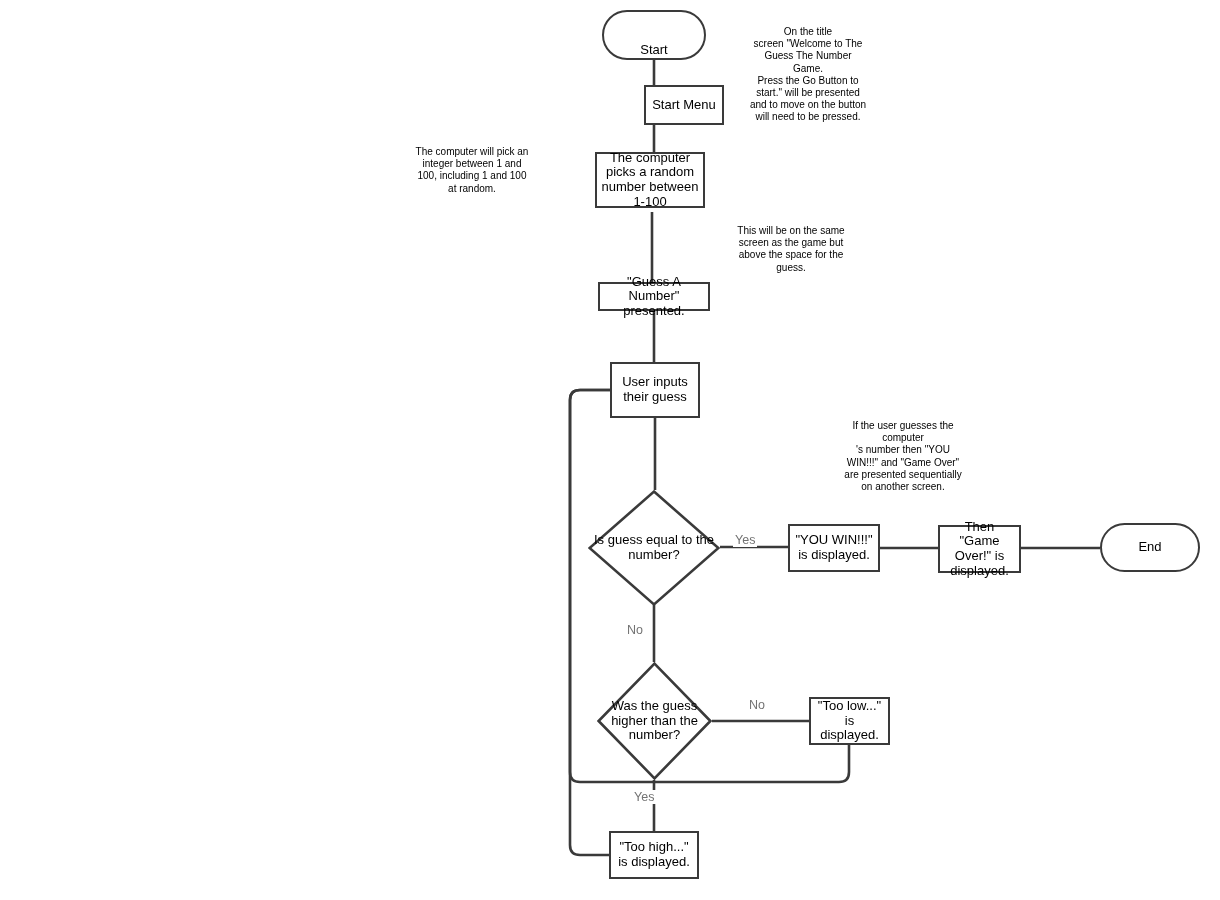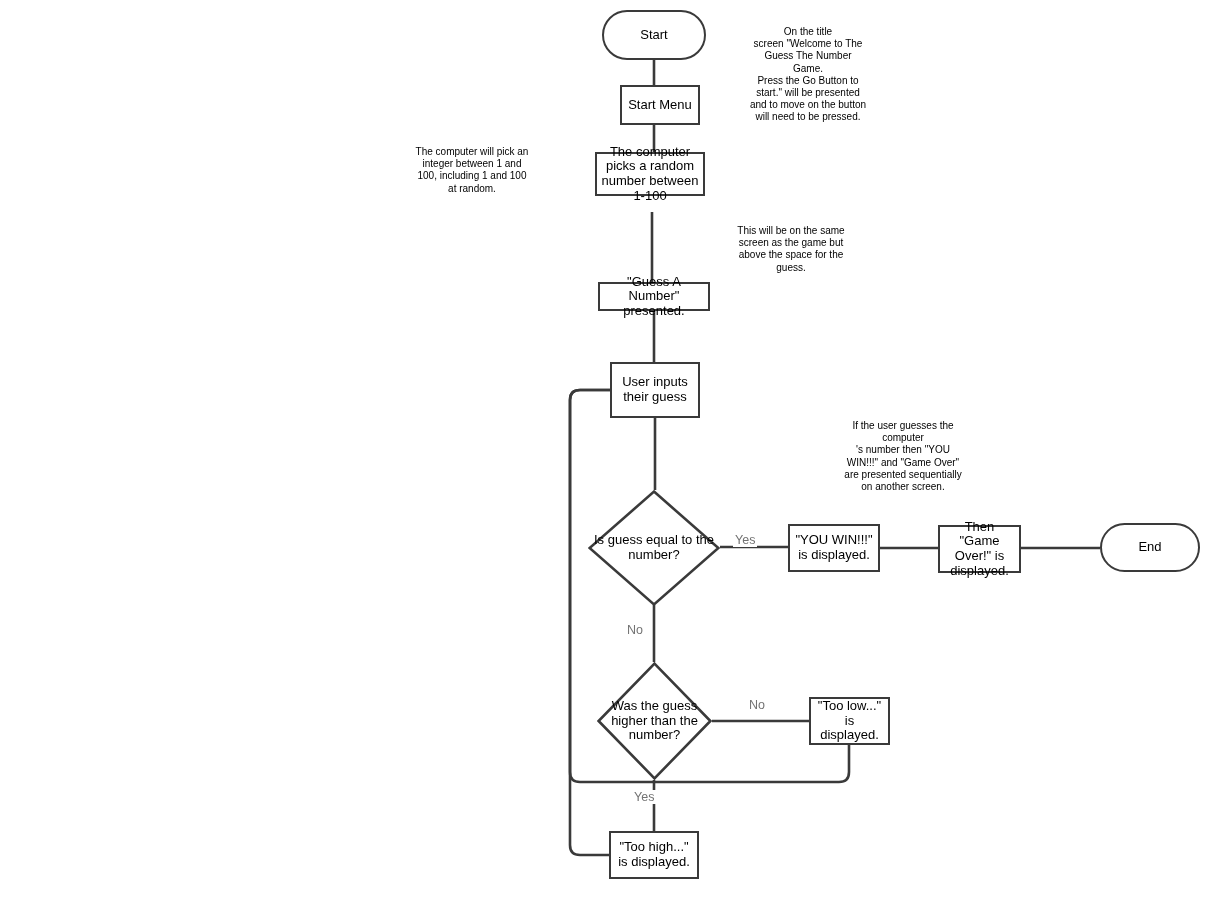--- a/index.html
+++ b/index.html
@@ -107,29 +107,29 @@
       <path d="M 712,721 L 809,721"></path>
 
       <path d="M 849,745 L 849,772 Q 849,782 839,782 L 580,782 Q 570,782 570,772 L 570,400 Q 570,390 580,390 L 610,390"></path>
 
       <path d="M 654,780 L 654,831"></path>
 
       <path d="M 609,855 L 580,855 Q 570,855 570,845 L 570,400 Q 570,390 580,390 L 610,390"></path>
     </g>
   </svg>
 
-  <div class="node terminal" style="left:602px; top:10px; width:104px; height:50px;">
+  <div class="node terminal" style="left:602px; top:10px; width:104px; height:50px;align-items:flex-end;">
     <span>Start</span>
   </div>
 
-  <div class="node box" style="left:620px; top:85px; width:80px; height:40px;">
+  <div class="node box" style="left:644px; top:85px; width:80px; height:40px;">
     <span>Start Menu</span>
   </div>
 
-  <div class="node box" style="left:595px; top:152px; width:110px; height:44px; padding:2px 4px;">
+  <div class="node box" style="left:595px; top:152px; width:110px; height:56px; padding:2px 4px;">
     <span>The computer picks a random number between 1-100</span>
   </div>
 
   <div class="node box" style="left:598px; top:282px; width:112px; height:29px; padding:0 2px;">
     <span>"Guess A Number" presented.</span>
   </div>
 
   <div class="node box" style="left:610px; top:362px; width:90px; height:56px; padding:4px 3px;">
     <span>User inputs their guess</span>
   </div>

